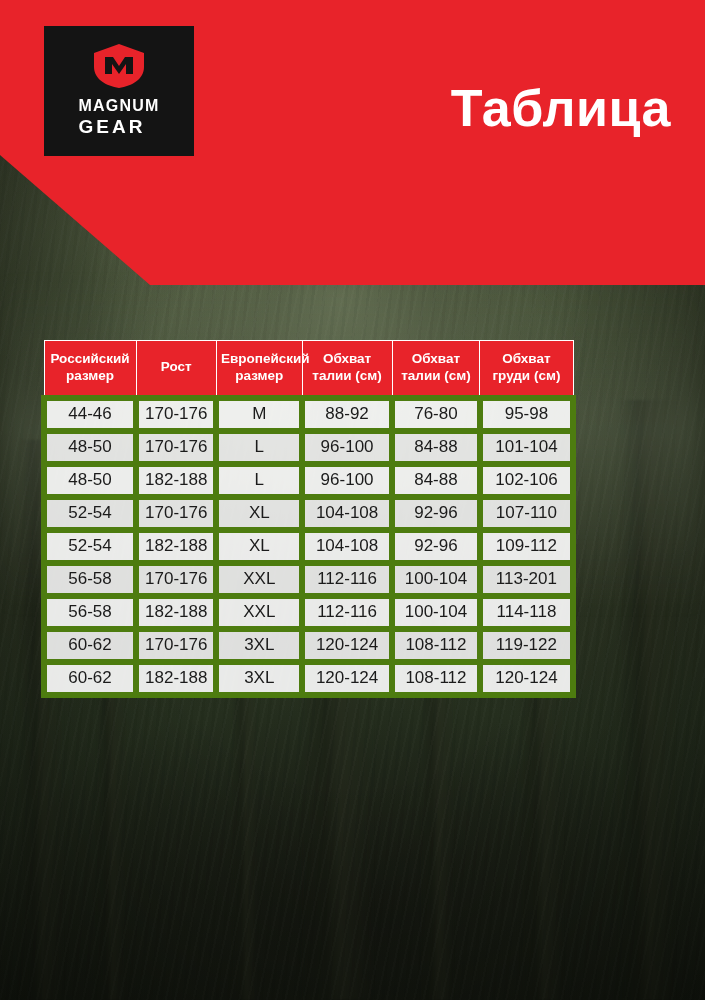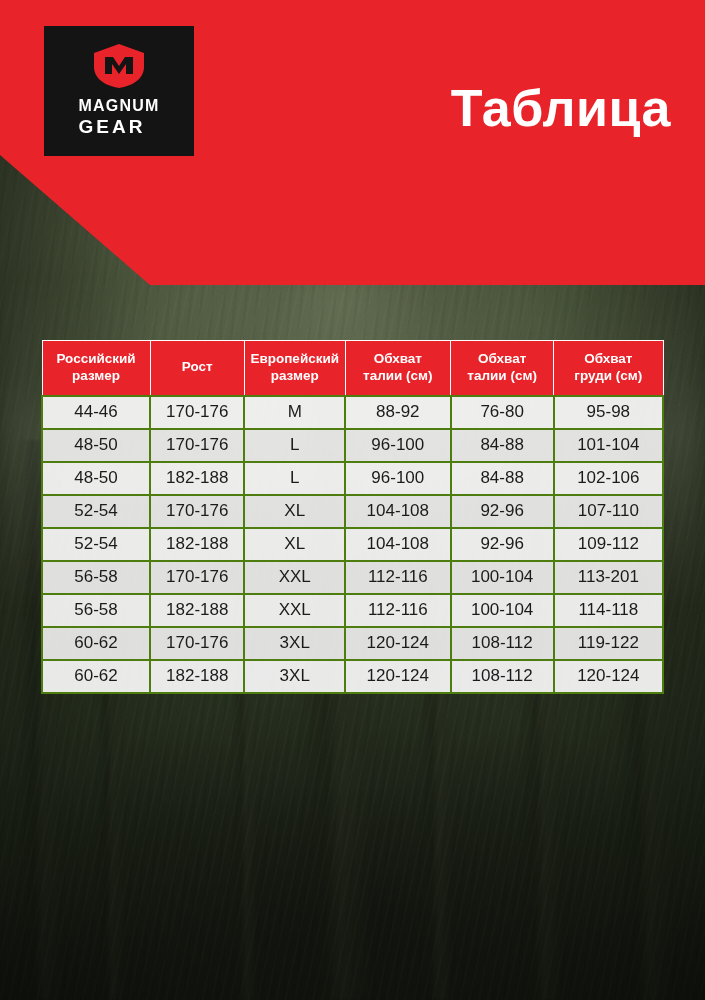--- a/index.html
+++ b/index.html
@@ -104,21 +104,21 @@
     font-size: 52px;
     line-height: 1.18;
     letter-spacing: 0.5px;
   }
 
   
   .table-wrap {
     position: absolute;
     left: 41px;
     top: 340px;
-    width: 623px;
+    width: 535px;
   }
   table {
     width: 100%;
     border-collapse: collapse;
     table-layout: fixed;
   }
   thead th {
     background: #e8232a;
     color: #ffffff;
     font-size: 13.5px;
@@ -129,21 +129,21 @@
     height: 48px;
     vertical-align: middle;
   }
   tbody td {
     background: rgba(255,255,255,0.90);
     color: #1b1b1b;
     font-size: 17px;
     text-align: center;
     height: 33px;
     padding: 2px 3px;
-    border: 2px solid #4d7c0f;
+    border: 6px solid #4d7c0f;
     white-space: nowrap;
   }
   tbody tr:nth-child(even) td {
     background: rgba(243,243,243,0.90);
   }
   tbody td.first {
     text-align: center;
   }
   col.c0 { width: 17.4%; }
   col.c1 { width: 15.2%; }

